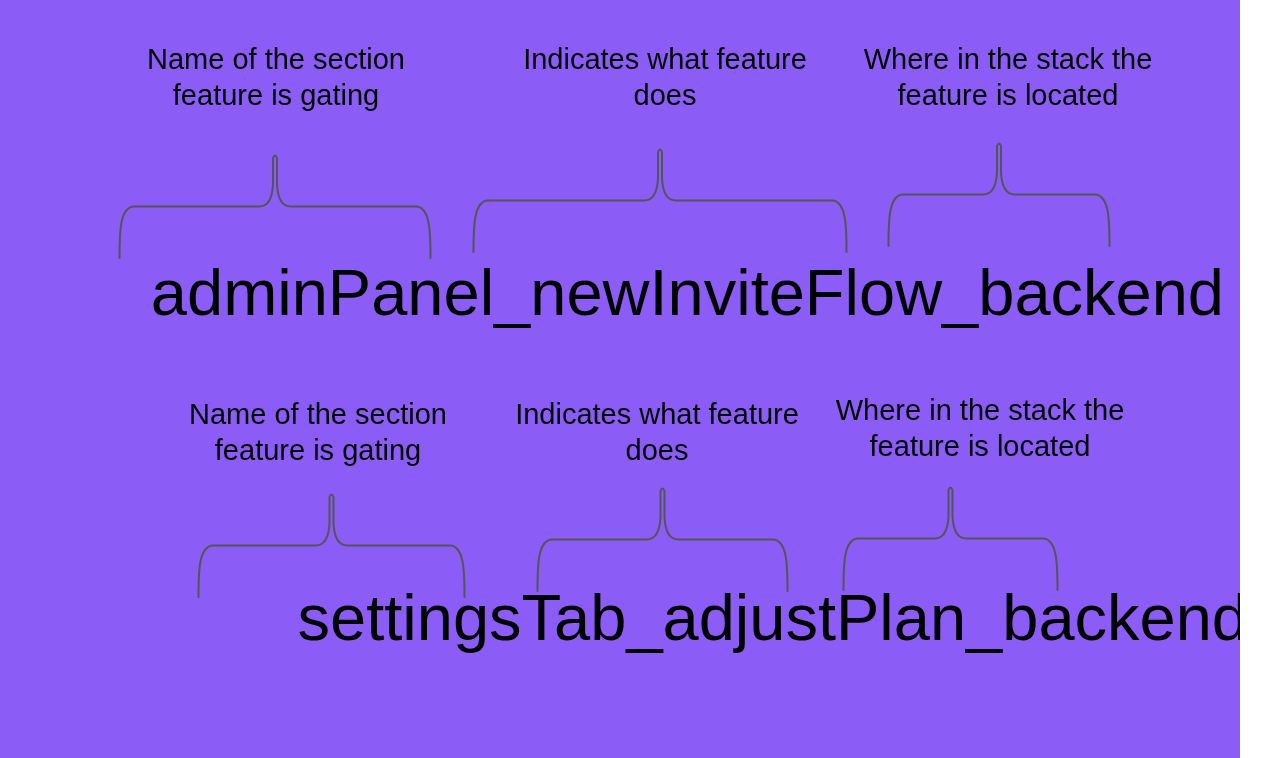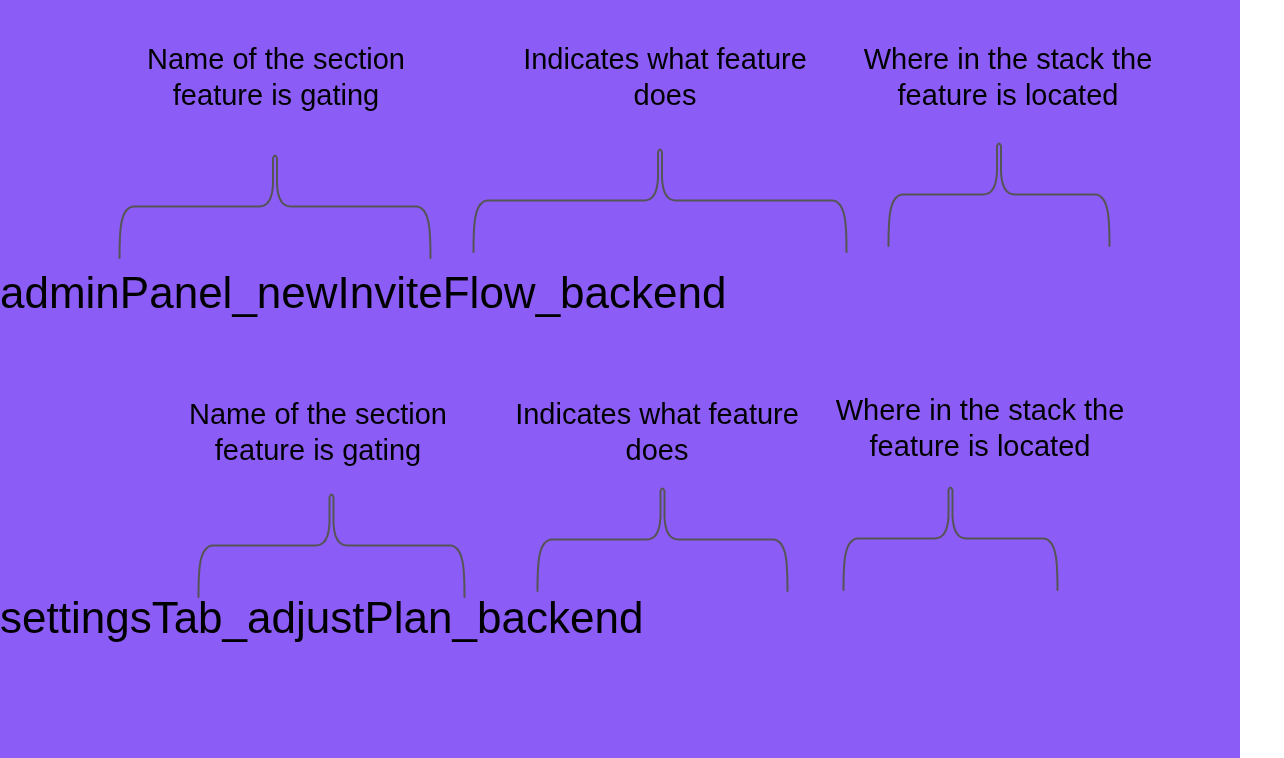--- a/index.html
+++ b/index.html
@@ -17,23 +17,23 @@
     width: 400px;
     font-size: 29px;
     line-height: 36px;
     text-align: center;
     color: #000000;
     white-space: nowrap;
   }
   .flag {
     position: absolute;
     left: 0;
-    font-size: 44px;
+    font-size: 65px;
     line-height: 72px;
-    text-align: left;
+    text-align: right;
     color: #000000;
     white-space: nowrap;
   }
   .brace { position: absolute; }
   .brace svg { display: block; }
   .brace path {
     fill: none;
     stroke: #555555;
     stroke-width: 2;
     stroke-linecap: round;

